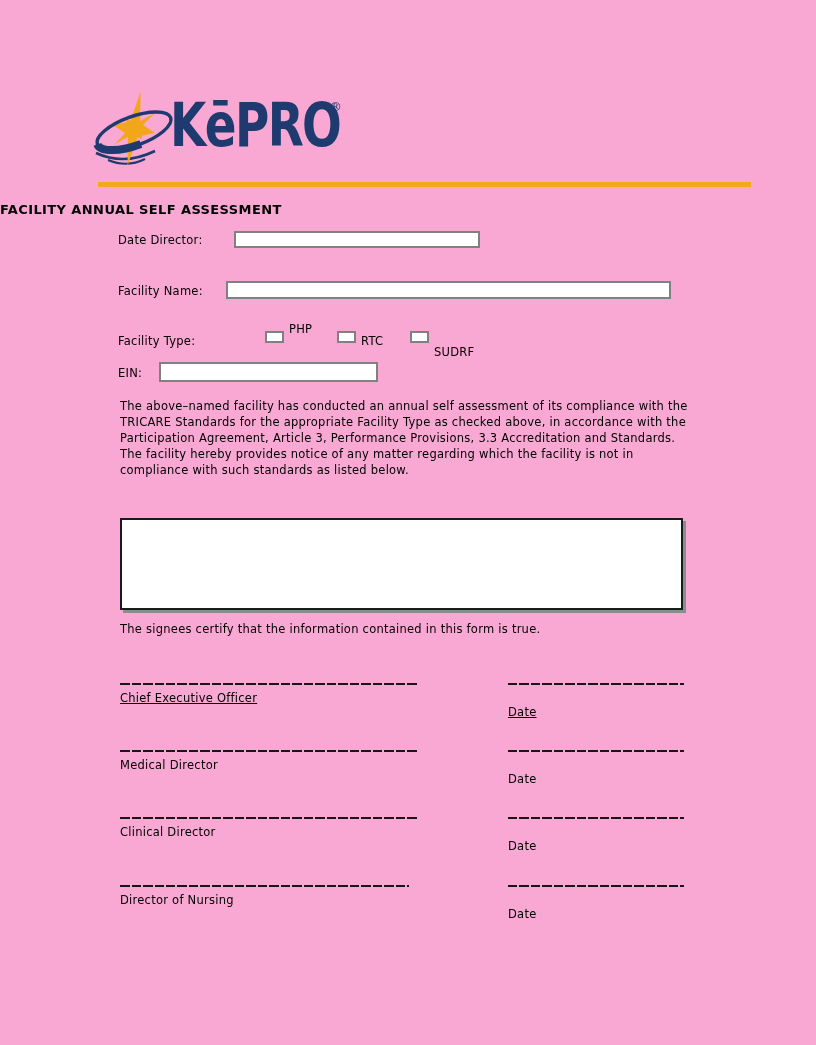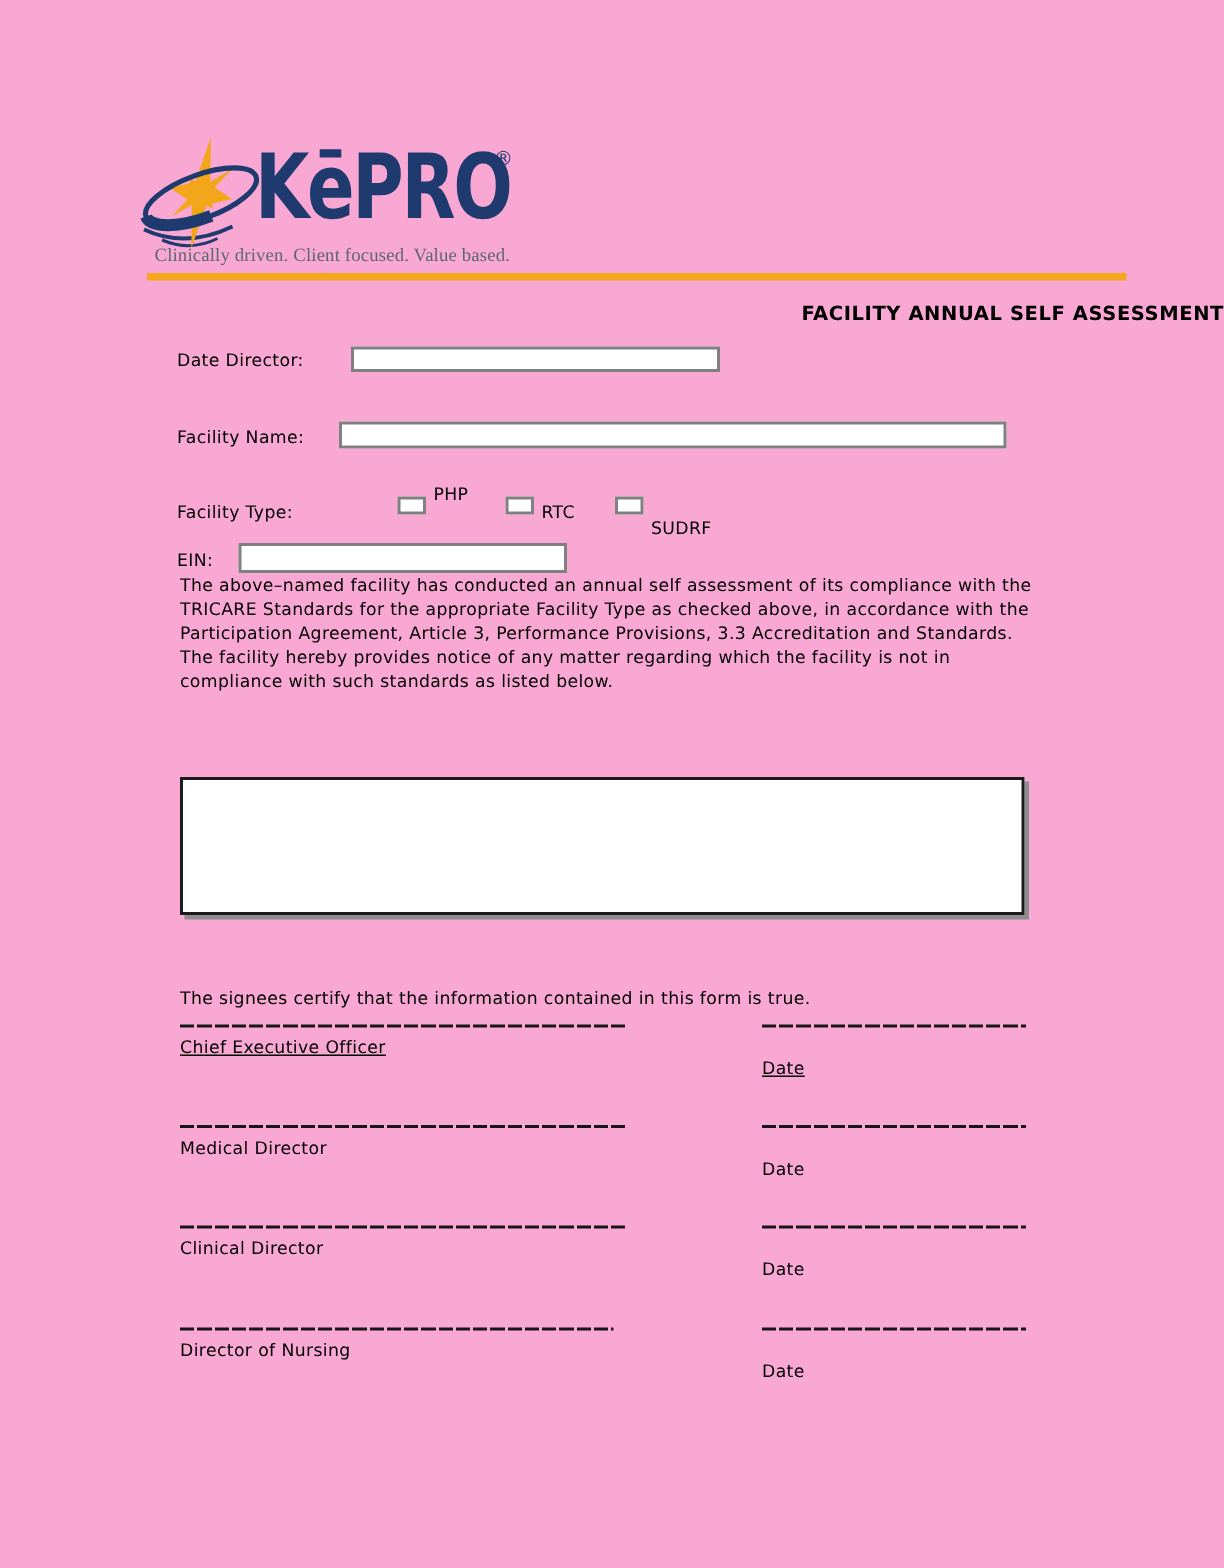--- a/index.html
+++ b/index.html
@@ -35,21 +35,21 @@
     white-space:nowrap;
   }
   .gold-rule {
     position:absolute; left:98px; top:182px;
     width:653px; height:5px; background:#F5A81C;
   }
 
   
   .form-title {
     position:absolute; left:0; top:202px; width:816px;
-    text-align:right; font-size:13px; font-weight:bold;
+    text-align:left; font-size:13px; font-weight:bold;
     letter-spacing:0.4px;
   }
 
   
   .lbl { position:absolute; font-size:11.5px; letter-spacing:0.25px; white-space:nowrap; }
   .fld {
     position:absolute; border:2px solid #808080; background:#ffffff;
     font-family:"DejaVu Sans", sans-serif; font-size:11.5px; color:#000;
     padding:0 3px; outline:none;
   }
@@ -60,38 +60,38 @@
   .cbx {
     position:absolute; top:331px; width:19px; height:12px;
     border:2px solid #808080; background:#ffffff; cursor:pointer;
   }
   #cbx-php   { left:265px; }
   #cbx-rtc   { left:337px; }
   #cbx-sudrf { left:410px; }
 
   
   .statement {
-    position:absolute; left:120px; top:382px; width:580px;
+    position:absolute; left:120px; top:398px; width:580px;
     font-size:11.5px; line-height:16px; letter-spacing:0.25px;
     white-space:pre-wrap;
   }
 
   
   .bigbox {
     position:absolute; left:120px; top:518px;
     width:563px; height:92px;
     border:2px solid #1b1b1b; background:#ffffff;
     box-shadow:3px 3px 0 0 #8c8c8c;
     resize:none; outline:none;
     font-family:"DejaVu Sans", sans-serif; font-size:11.5px; padding:3px;
   }
 
   .certify {
     position:absolute; left:120px; top:622px;
-    font-size:11.5px; letter-spacing:0.25px; white-space:nowrap;margin-top:36px;
+    font-size:11.5px; letter-spacing:0.25px; white-space:nowrap;
   }
 
   
   .sigline {
     position:absolute; height:2px;
     background:repeating-linear-gradient(90deg,#161616 0 9.5px,transparent 9.5px 11.5px);
   }
   .sig-left  { left:120px; width:298px; }
   .sig-left.short { width:289px; }
   .sig-right { left:508px; width:176px; }
@@ -121,21 +121,20 @@
       <path d="M42 12 L45 34 L55 39 L45 44 L42 64 L39 44 L29 39 L39 34 Z"></path>
     </g>
 
     <g transform="rotate(-20 42 41)">
       <ellipse cx="42" cy="41" rx="39" ry="14.5" fill="none" stroke="#1E3A6E" stroke-width="3.4"></ellipse>
       <path d="M 3 41 A 39 14.5 0 0 0 44 55.5" fill="none" stroke="#1E3A6E" stroke-width="8"></path>
     </g>
   </svg>
   <div class="brand">KēPRO</div>
   <div class="regmark">®</div>
-  <div class="tagline">Clinically driven. Client focused. Value based.</div>
   <div class="gold-rule"></div>
 
   <div class="form-title">FACILITY ANNUAL SELF ASSESSMENT</div>
 
   <div class="lbl" style="left:118px; top:233px;">Date Director:</div>
   <input id="fld-date" class="fld" type="text" value="" style="">
 
   <div class="lbl" style="left:118px; top:284px;">Facility Name:</div>
   <input id="fld-name" class="fld" type="text" value="" style="">
 

